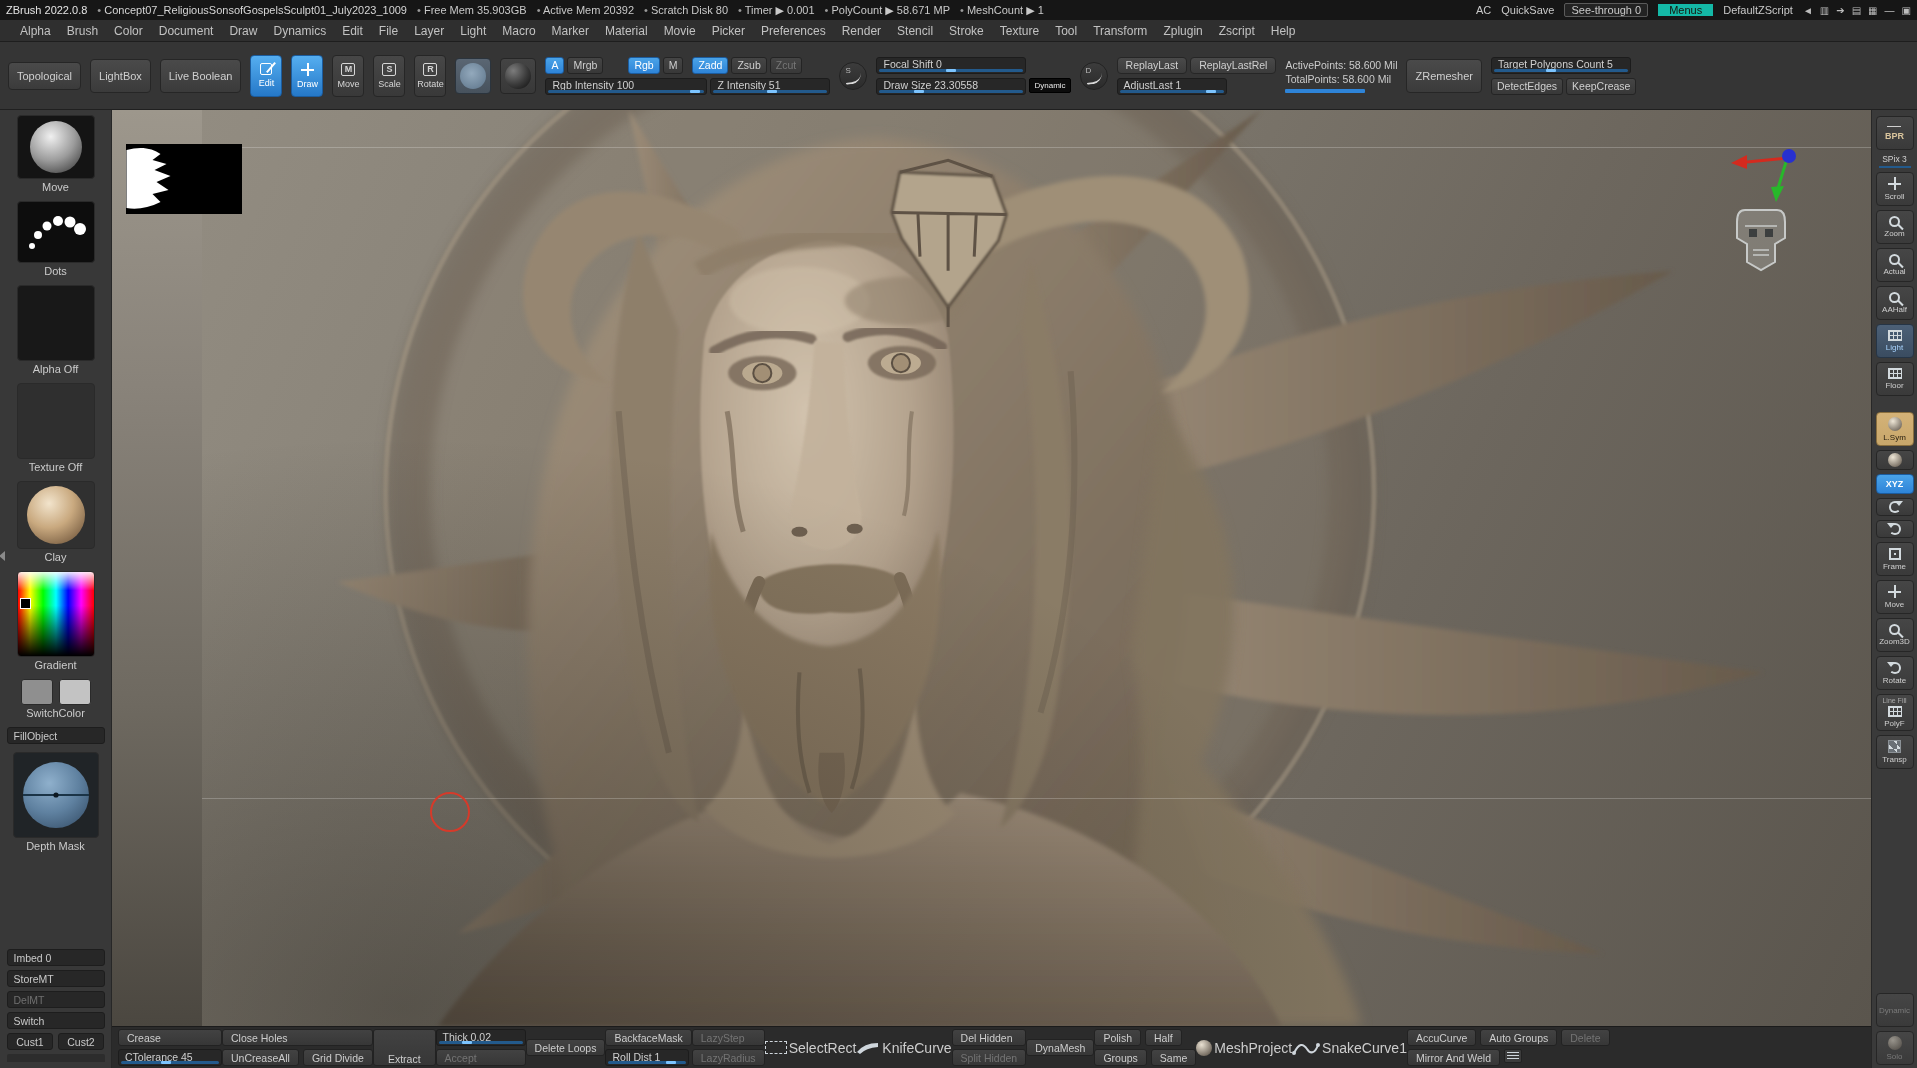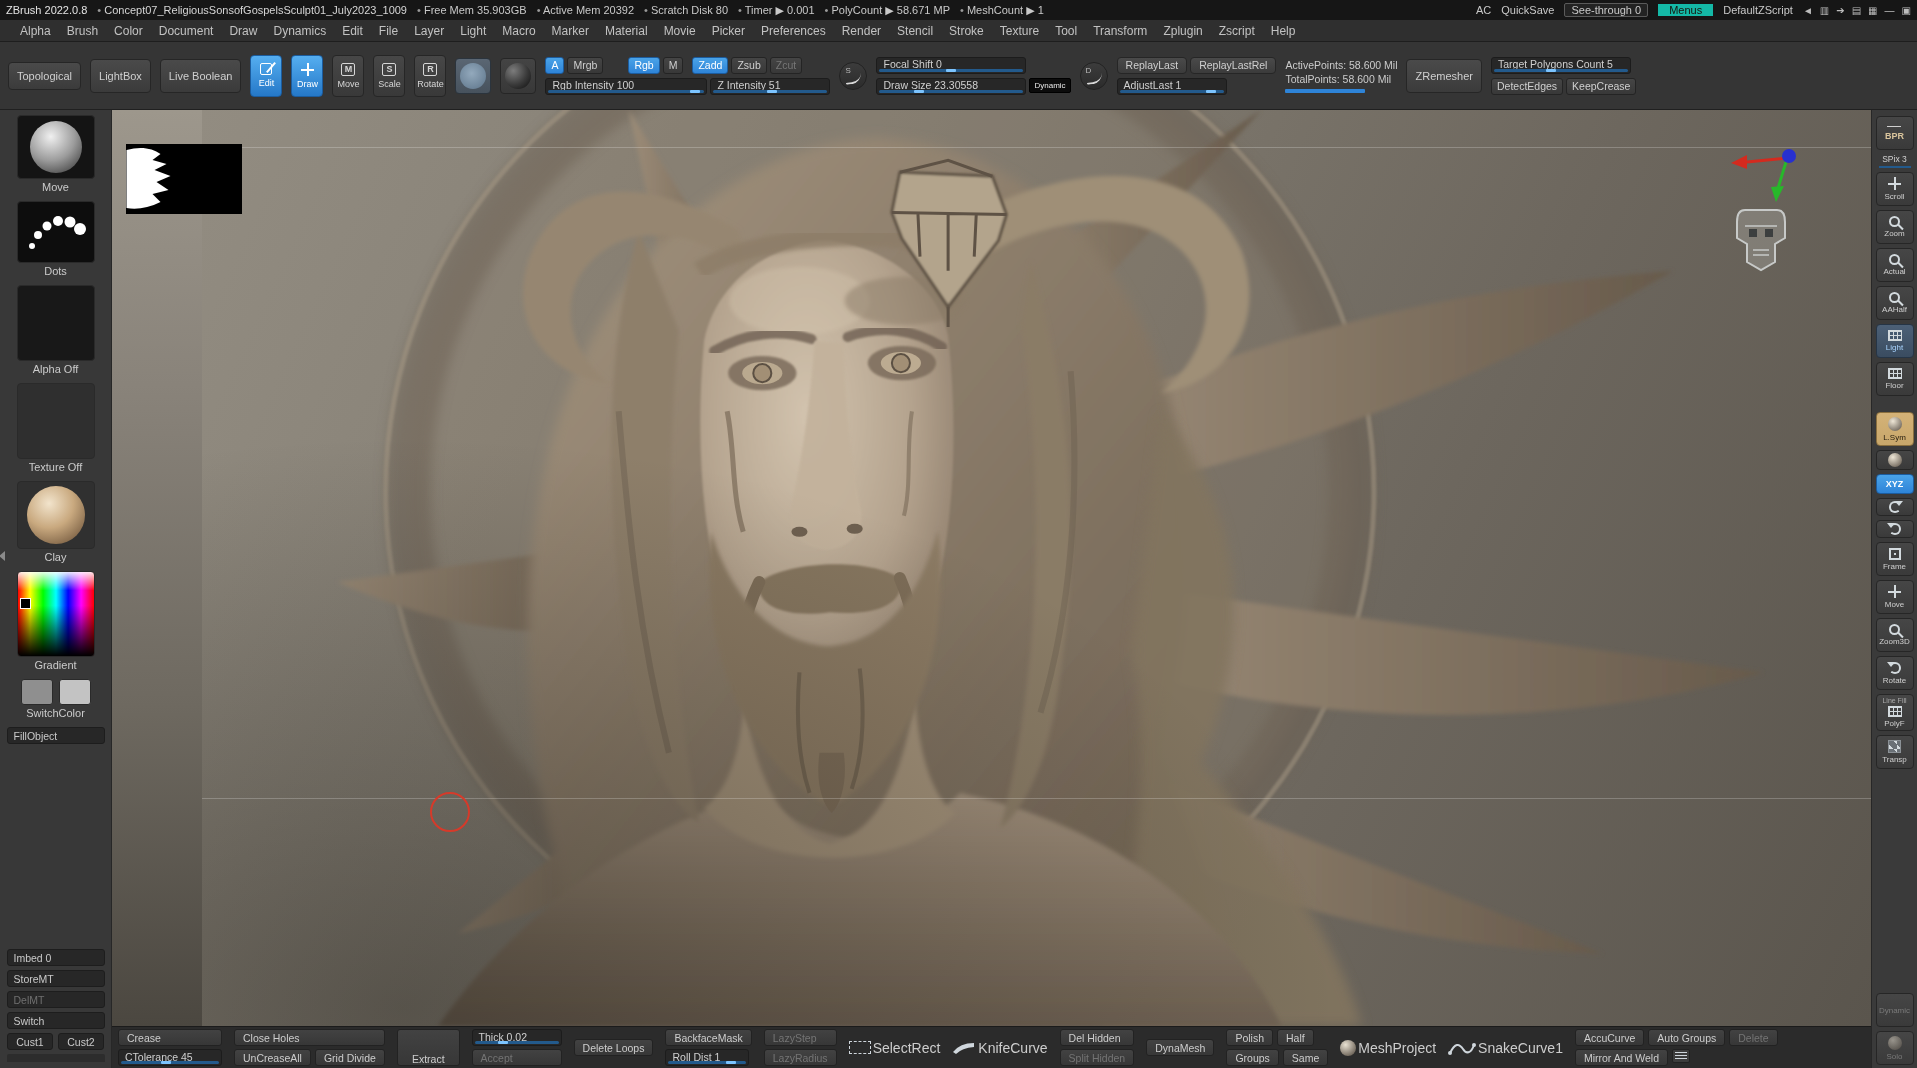--- a/index.html
+++ b/index.html
@@ -126,21 +126,21 @@
   .doc-line { position:absolute; left:90px; right:0; height:1px; background:rgba(255,255,255,.22); }
   .doc-line.top { top:37px; } .doc-line.bottom { top:688px; }
   .alpha-thumb { position:absolute; left:14px; top:34px; width:116px; height:70px; background:#000; }
   .axis-gizmo { position:absolute; right:72px; top:32px; width:70px; height:62px; }
   .cam-widget { position:absolute; right:80px; top:94px; width:60px; height:86px; opacity:.85; }
   .brush-cursor { position:absolute; left:318px; top:682px; width:40px; height:40px;
     border:2px solid var(--cursor_red,#d63a2a); border-radius:50%; }
 
   
   .bottom-bar { height:42px; background:#2b2b2b; border-top:1px solid #1b1b1b;
-    display:flex; align-items:center; gap:12px; padding:4px 6px; flex:0 0 auto; }
+    display:flex; align-items:center; gap:0; padding:4px 6px; flex:0 0 auto; }
   .bb-col { display:flex; flex-direction:column; gap:3px; justify-content:center; }
   .bb-row { display:flex; gap:4px; }
   .bb-btn { height:17px; background:linear-gradient(#424242,#373737); border:1px solid #222;
     border-radius:3px; color:#cdcdcd; font-size:10.5px; display:flex; align-items:center;
     padding:0 8px; white-space:nowrap; position:relative; }
   .bb-btn.dim { color:#747474; }
   .bb-btn.tall { height:37px; padding:0 14px;align-items:flex-end; }
   .bb-ico-btn { display:flex; flex-direction:row; align-items:center; gap:2px;
     font-size:14px; color:#cdcdcd; }
   .ic-dashed { width:22px; height:13px; border:1px dashed #cfd6dc; }
@@ -445,20 +445,37 @@
           <span class="sw1"></span>
           <span class="sw2"></span>
         </div>
         <span class="pal-lbl">SwitchColor</span>
       </div>
 
       <div class="pal-btn">
           <span>FillObject</span>
         </div>
 
+      <div class="pal-item">
+        <div class="thumb t-depth">
+          <svg width="74" height="74" viewBox="0 0 74 74">
+            <defs>
+                <radialGradient id="dmg" cx="40%" cy="32%" r="75%">
+              <stop offset="0%" stop-color="#8fb0cc"></stop>
+                  <stop offset="60%" stop-color="#5f81a0"></stop>
+                  <stop offset="100%" stop-color="#3f5a75"></stop>
+            </radialGradient>
+              </defs>
+            <circle cx="37" cy="37" r="33" fill="url(#dmg)"></circle>
+            <line x1="4" y1="37" x2="70" y2="37" stroke="#1b3447" stroke-width="2"></line>
+            <circle cx="37" cy="37" r="2.6" fill="#0c1821"></circle>
+          </svg>
+        </div>
+        <span class="pal-lbl">Depth Mask</span>
+      </div>
 
       <div class="pal-bottom">
         <div class="pal-btn" style="--pct: 50;">
             <span>Imbed 0</span>
           </div>
         <div class="pal-btn">
             <span>StoreMT</span>
           </div>
         <div class="pal-btn dim">
             <span>DelMT</span>

